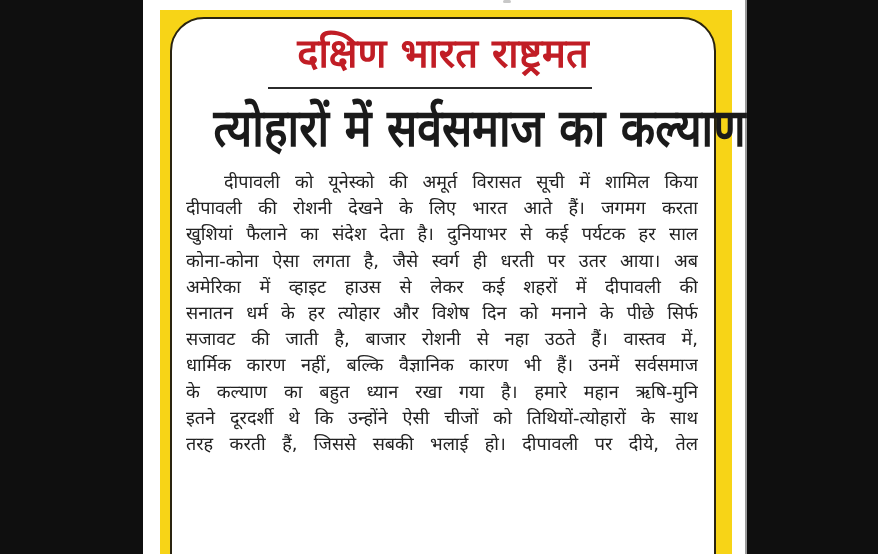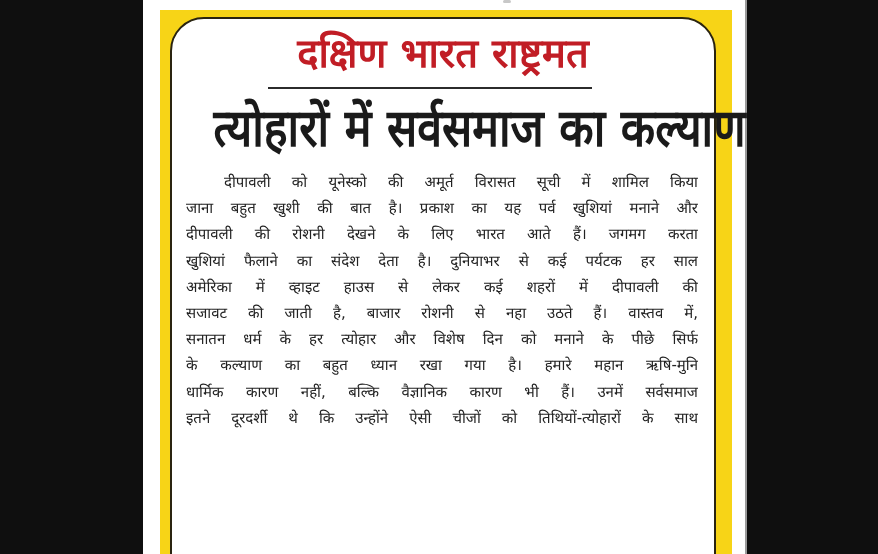--- a/index.html
+++ b/index.html
@@ -90,21 +90,21 @@
       transform-origin: center;
       white-space: nowrap;
     }
     .body-text {
       position: absolute;
       left: 14px;
       right: 16px;
       top: 150px;
       color: #222222;
       font-family: "DejaVu Sans", sans-serif;
-      font-size: 15px;
+      font-size: 18px;
       line-height: 26.2px;
       text-align: justify;
     }
     .body-line {
       display: block;
       white-space: nowrap;
       text-align-last: justify;
       text-align: justify;
       overflow: hidden;
     }
@@ -118,26 +118,27 @@
 <div class="viewer">
   <div class="page">
     <div class="top-mark"></div>
     <div class="yellow-frame">
       <div class="inner-box">
         <div class="masthead">दक्षिण भारत राष्ट्रमत</div>
         <div class="masthead-rule"></div>
         <div class="headline">त्योहारों में सर्वसमाज का कल्याण</div>
         <div class="body-text">
           <span class="body-line indent">दीपावली को यूनेस्को की अमूर्त विरासत सूची में शामिल किया</span>
-          <span class="body-line">जाना बहुत खुशी की बात है। प्रकाश का यह पर्व खुशियां मनाने और</span>
           <span class="body-line">दीपावली की रोशनी देखने के लिए भारत आते हैं। जगमग करता</span>
           <span class="body-line">खुशियां फैलाने का संदेश देता है। दुनियाभर से कई पर्यटक हर साल</span>
+          <span class="body-line">कोना-कोना ऐसा लगता है, जैसे स्वर्ग ही धरती पर उतर आया। अब</span>
           <span class="body-line">अमेरिका में व्हाइट हाउस से लेकर कई शहरों में दीपावली की</span>
+          <span class="body-line">सनातन धर्म के हर त्योहार और विशेष दिन को मनाने के पीछे सिर्फ</span>
           <span class="body-line">सजावट की जाती है, बाजार रोशनी से नहा उठते हैं। वास्तव में,</span>
-          <span class="body-line">सनातन धर्म के हर त्योहार और विशेष दिन को मनाने के पीछे सिर्फ</span>
+          <span class="body-line">धार्मिक कारण नहीं, बल्कि वैज्ञानिक कारण भी हैं। उनमें सर्वसमाज</span>
           <span class="body-line">के कल्याण का बहुत ध्यान रखा गया है। हमारे महान ऋषि-मुनि</span>
-          <span class="body-line">धार्मिक कारण नहीं, बल्कि वैज्ञानिक कारण भी हैं। उनमें सर्वसमाज</span>
           <span class="body-line">इतने दूरदर्शी थे कि उन्होंने ऐसी चीजों को तिथियों-त्योहारों के साथ</span>
+          <span class="body-line">तरह करती हैं, जिससे सबकी भलाई हो। दीपावली पर दीये, तेल</span>
         </div>
       </div>
     </div>
   </div>
 </div>
 
 </body></html>

